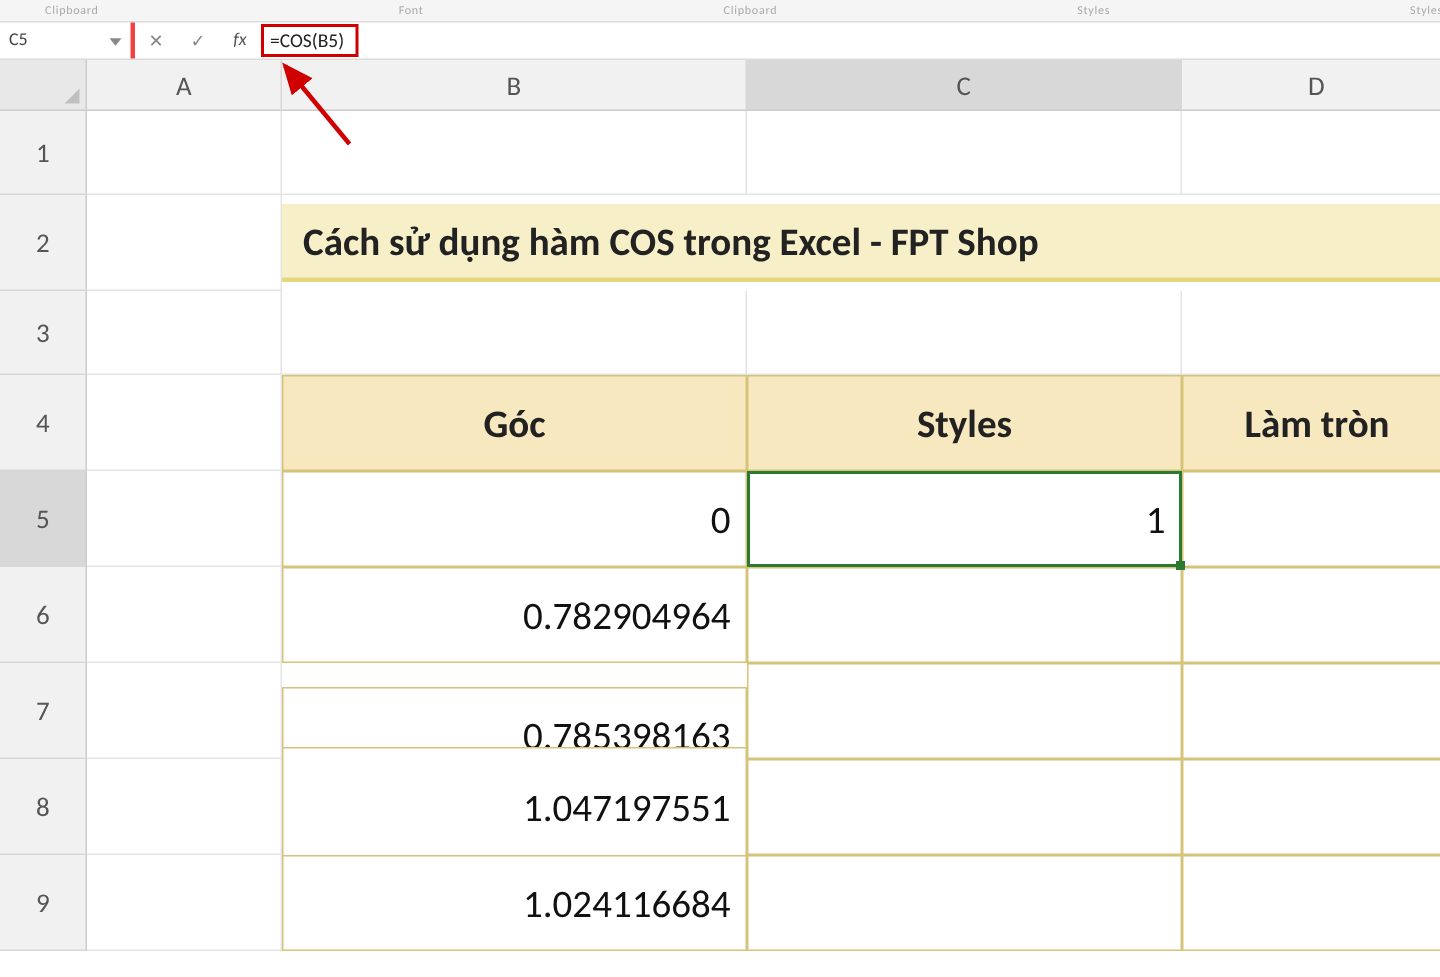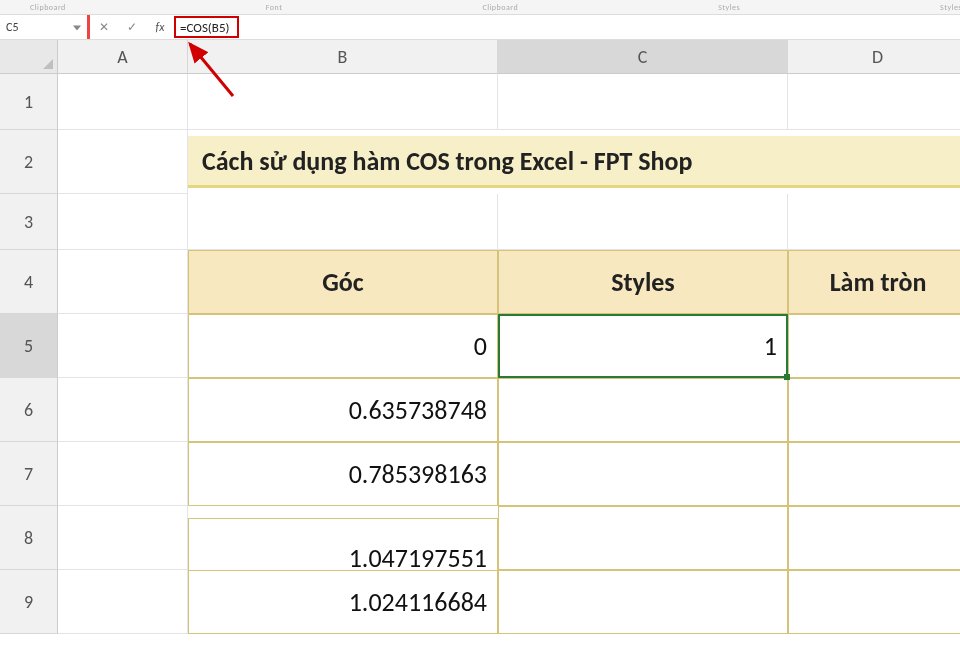--- a/index.html
+++ b/index.html
@@ -251,29 +251,29 @@
     <div class="title-banner" style="left:130px; top:62px; width:778px; height:52px">Cách sử dụng hàm COS trong Excel - FPT Shop</div>
 
     <div class="cell tbl-header cB" style="top:176px;height:64px">Góc</div>
     <div class="cell tbl-header cC" style="top:176px;height:64px">Styles</div>
     <div class="cell tbl-header cD" style="top:176px;height:64px">Làm tròn</div>
 
     <div class="cell tbl-cell cB" style="top:240px;height:64px">0</div>
     <div class="cell tbl-cell cC sel" style="top:240px;height:64px">1</div>
     <div class="cell tbl-cell cD" style="top:240px;height:64px"></div>
 
-    <div class="cell tbl-cell cB" style="top:304px;height:64px">0.635738748</div>
+    <div class="cell tbl-cell cB" style="top:304px;height:64px">0.782904964</div>
     <div class="cell tbl-cell cC" style="top:304px;height:64px"></div>
     <div class="cell tbl-cell cD" style="top:304px;height:64px"></div>
 
-    <div class="cell tbl-cell cB" style="top:368px;height:64px">0.785398163</div>
+    <div class="cell tbl-cell cB" style="top:384px;height:64px">0.785398163</div>
     <div class="cell tbl-cell cC" style="top:368px;height:64px"></div>
     <div class="cell tbl-cell cD" style="top:368px;height:64px"></div>
 
-    <div class="cell tbl-cell cB" style="top:444px;height:80px">1.047197551</div>
+    <div class="cell tbl-cell cB" style="top:424px;height:80px">1.047197551</div>
     <div class="cell tbl-cell cC" style="top:432px;height:64px"></div>
     <div class="cell tbl-cell cD" style="top:432px;height:64px"></div>
 
     <div class="cell tbl-cell cB" style="top:496px;height:64px">1.024116684</div>
     <div class="cell tbl-cell cC" style="top:496px;height:64px"></div>
     <div class="cell tbl-cell cD" style="top:496px;height:64px"></div>
 
   </div>
 </div>
 

